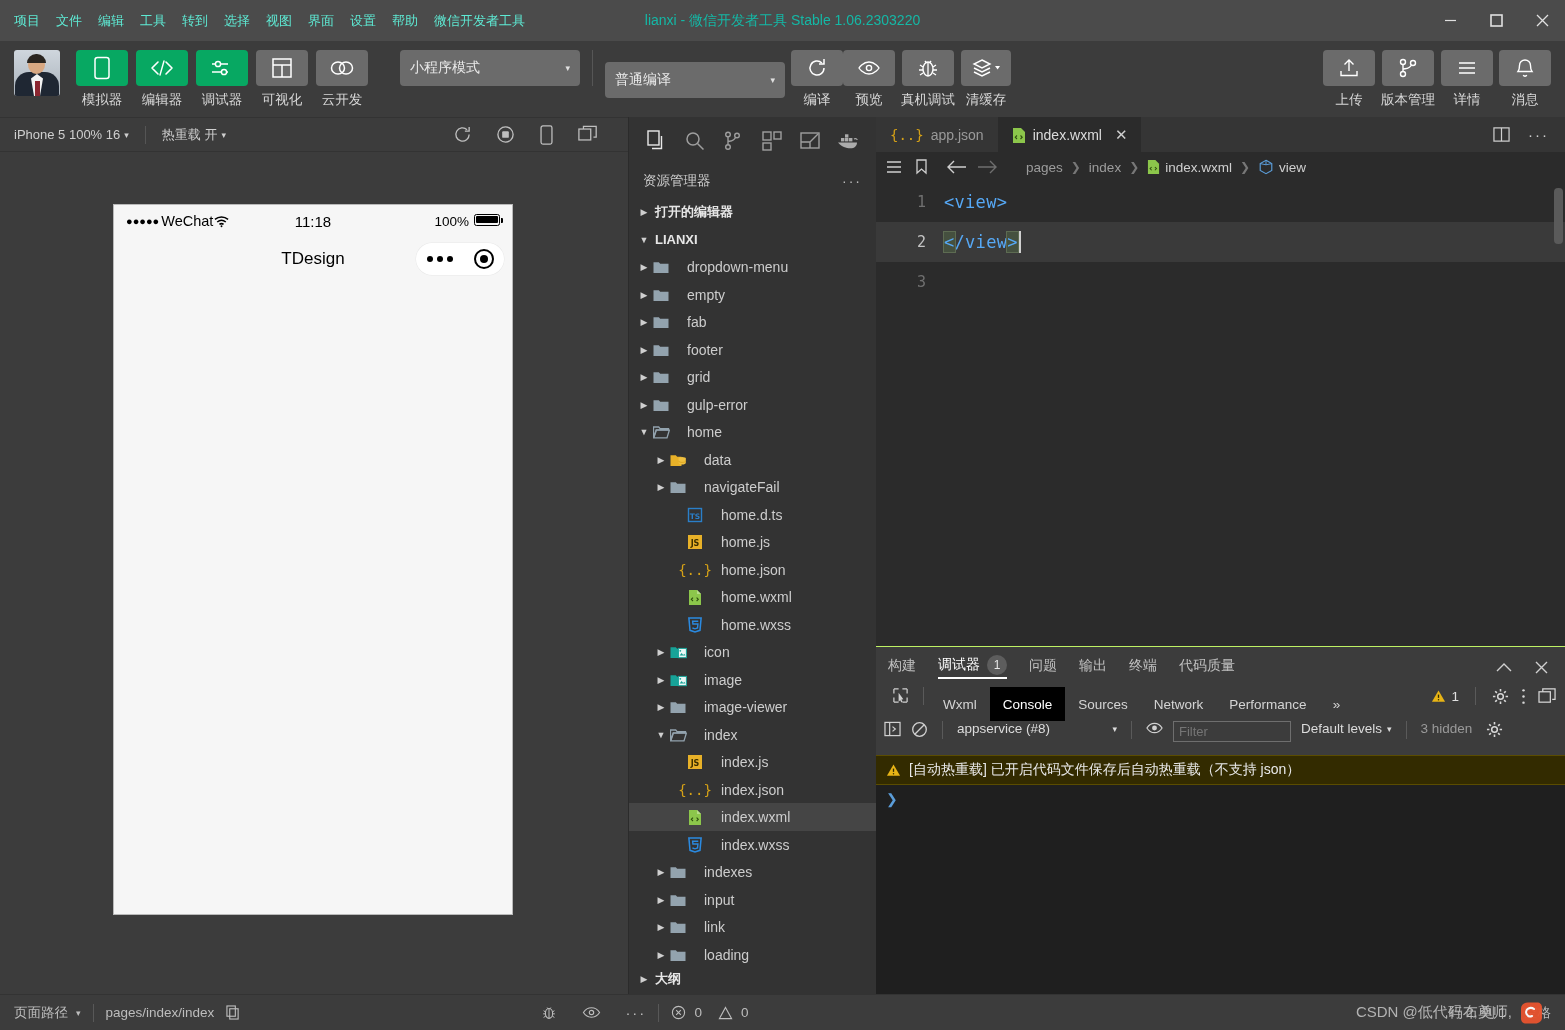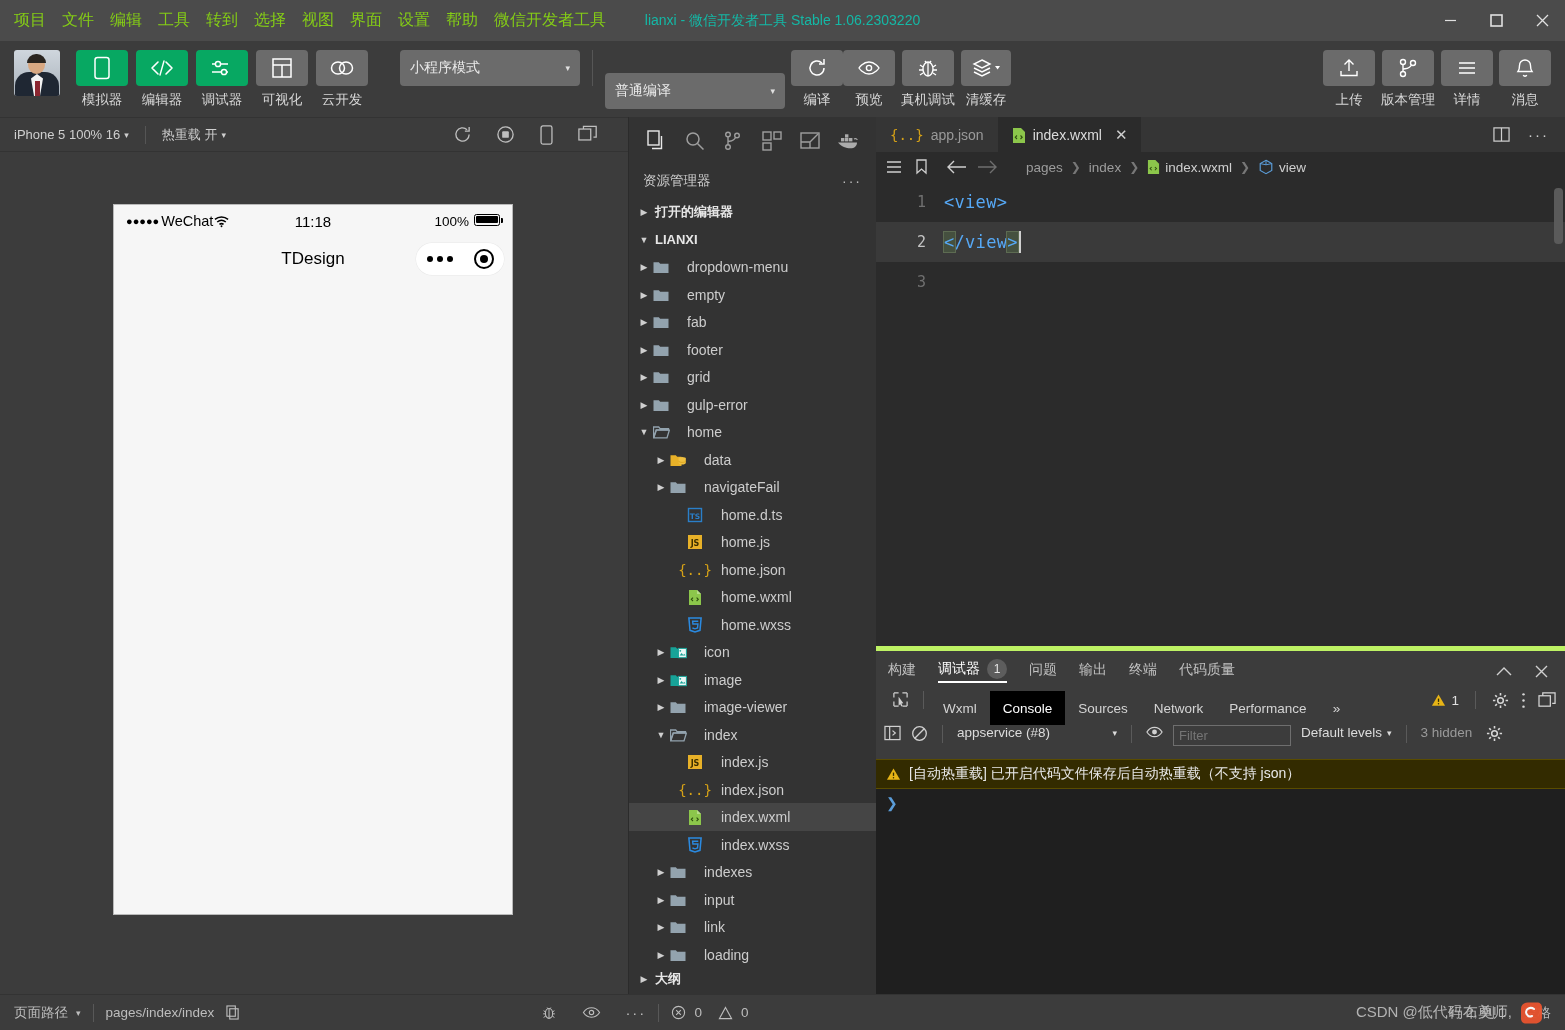--- a/index.html
+++ b/index.html
@@ -11,21 +11,21 @@
     -webkit-font-smoothing: antialiased;
   }
   .app { width: 1565px; height: 1030px; display: flex; flex-direction: column; background: #3c3c3c; }
 
   
   .titlebar {
     height: 41px; background: #4b4b4b; display: flex; align-items: center;
     flex: 0 0 41px; position: relative;
   }
   .menu { display: flex; align-items: center; padding-left: 14px; gap: 16px; }
-  .menu-item { color: #84cc16; font-size: 16px; cursor: default; white-space: nowrap; }
+  .menu-item { color: #5eead4; font-size: 13px; cursor: default; white-space: nowrap; }
   .win-title {
     position: absolute; left: 0; right: 0; text-align: center;
     color: #14b8a6; font-size: 14px; pointer-events: none;
   }
   .win-ctrls { margin-left: auto; display: flex; height: 41px; z-index: 3; }
   .win-btn { width: 46px; height: 41px; display: flex; align-items: center; justify-content: center; }
   .win-btn svg { display: block; }
 
   
   .toolbar {
@@ -137,21 +137,21 @@
   .cline { height: 40px; display:flex; align-items:center; position:relative;}
   .cline.cur { background:#3a3a3a; }
   .lnum { width: 68px; text-align:right; padding-right:18px; color:#707070; font-size:15px; }
   .lnum.cur { color:#c4c4c4; }
   .ctext { font-size:17px; color:#56a8f5; letter-spacing:.3px; }
   .brmatch { background:#45503f; outline:1px solid #5d6b52; }
   .caret-bar { display:inline-block; width:2px; height:22px; background:#d0d0d0; vertical-align:middle; margin-left:1px;}
   .scrollbar-v { position:absolute; right:2px; top:6px; width:9px; height:56px; background:#5a5a5a; border-radius:4px;}
 
   
-  .bpanel { height: 348px; flex:0 0 348px; background:#3c3c3c; display:flex; flex-direction:column; border-top:5px solid #bef264;}
+  .bpanel { height: 348px; flex:0 0 348px; background:#3c3c3c; display:flex; flex-direction:column; border-top:1px solid #bef264;}
   .bp-tabs { height:40px; display:flex; align-items:center; padding-left:12px; gap:22px; flex:0 0 40px;}
   .bp-tab { color:#c0c0c0; font-size:14px; display:flex; align-items:center; gap:7px; padding-bottom:2px;}
   .bp-tab.active { color:#fff; border-bottom:2px solid #fff; }
   .badge { min-width:20px; height:20px; border-radius:10px; background:#5d5d5d; color:#e8e8e8; font-size:12px;
            display:flex; align-items:center; justify-content:center; padding:0 6px;}
   .bp-right { margin-left:auto; display:flex; align-items:center; gap:22px; padding-right:16px;}
   .dev-tabs { height:34px; background:#3c3c3c; display:flex; align-items:flex-start; gap:0; padding-left:8px; flex:0 0 34px;}
   .dt { color:#d4d4d4; font-size:13.5px; padding:0 13px; height:34px; display:flex; align-items:center;}
   .dt.active { background:#000; color:#fff; }
   .dt-sep { width:1px; height:18px; background:#5a5a5a; margin:0 6px;}
@@ -281,21 +281,21 @@
 
     <div style="width:26px"></div>
 
     <div class="select-box" style="width:180px">
       <span>小程序模式</span>
       <span class="caret">▾</span>
     </div>
 
     <div class="vsep"></div>
 
-    <div style="display:flex;align-items:flex-end">
+    <div style="display:flex;align-items:center">
       <div class="select-box" style="width:180px">
         <span>普通编译</span>
         <span class="caret">▾</span>
       </div>
       <div style="width:6px"></div>
       <div class="labeled">
         <div class="iconbtn">
           <svg width="22" height="22" viewBox="0 0 22 22">
               <path d="M18 11a7 7 0 1 1-2.1-5" fill="none" stroke="#fff" stroke-width="1.5"></path>
               <path d="M18 2v5h-5" fill="none" stroke="#fff" stroke-width="1.5"></path>

